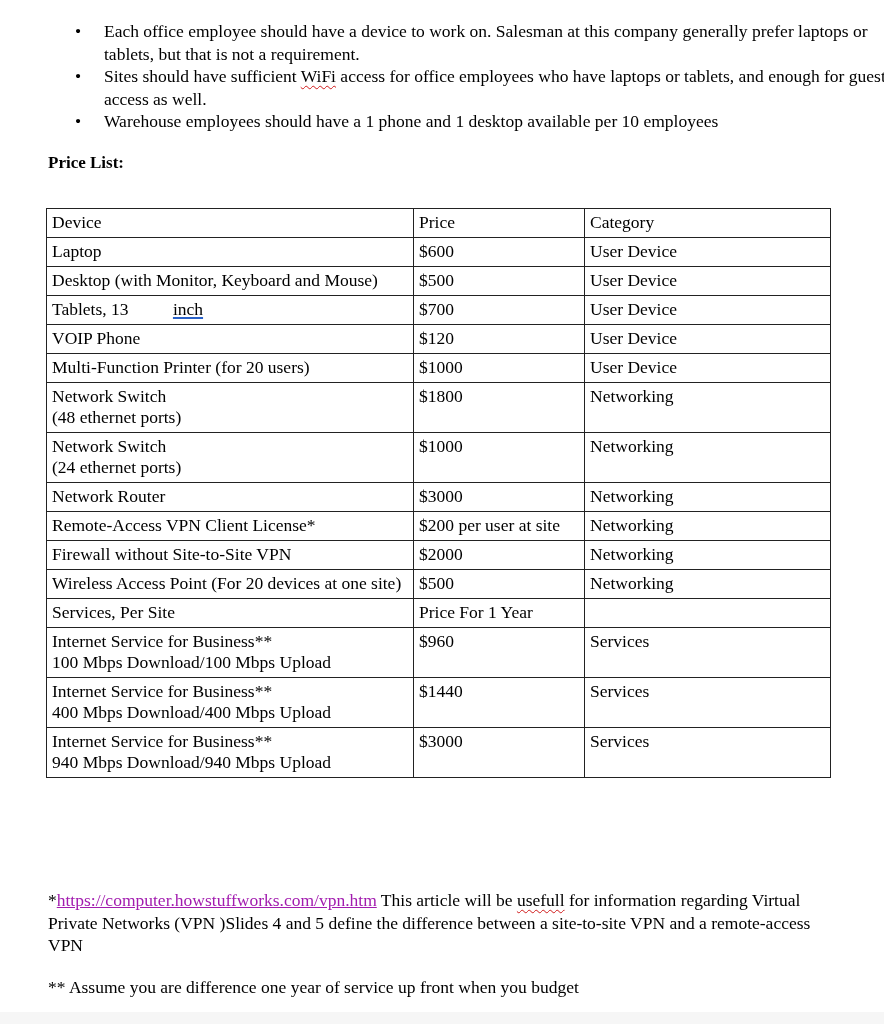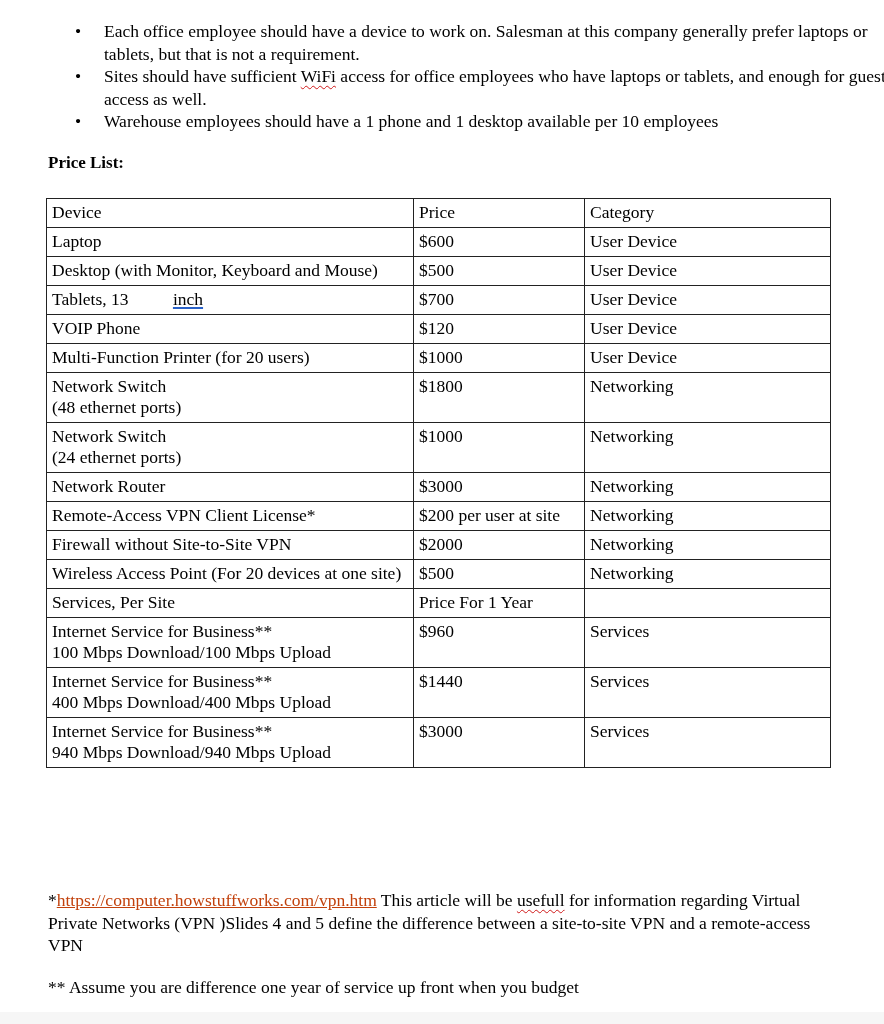--- a/index.html
+++ b/index.html
@@ -7,33 +7,33 @@
     width: 884px; height: 1024px; background: #ffffff; position: relative; overflow: hidden;
     font-family: "Liberation Serif", "DejaVu Serif", serif; color: #000; font-size: 17.5px;
   }
   .bottom-strip { position: absolute; left: 0; right: 0; bottom: 0; height: 12px; background: #f6f6f6; }
   ul.bullets { position: absolute; left: 48px; top: 20px; width: 790px; margin: 0; padding: 0 0 0 56px; list-style: none; }
   ul.bullets li { position: relative; line-height: 22.5px; margin: 0; }
   ul.bullets li .dot { position: absolute; left: -29px; top: 0; }
   .squiggle { text-decoration: underline wavy #d01a1a; text-decoration-thickness: 1px; text-underline-offset: 3px; }
   .heading { position: absolute; left: 48px; top: 153px; font-weight: bold; font-size: 17px; }
   table.price {
-    position: absolute; left: 46px; top: 198px; border-collapse: collapse; width: 784px;
+    position: absolute; left: 46px; top: 208px; border-collapse: collapse; width: 784px;
     table-layout: fixed;
   }
   table.price td {
     border: 1.5px solid #222; padding: 3px 5px 4px 5px; vertical-align: top; line-height: 21px;
     font-size: 17.5px;
   }
   col.c1 { width: 367px; } col.c2 { width: 171px; } col.c3 { width: 246px; }
   .blue-under { text-decoration: underline; text-decoration-color: #2a62c9; text-decoration-thickness: 2px; text-underline-offset: 2px; margin-left: 40px; }
   .footnote { position: absolute; left: 48px; width: 790px; line-height: 22.5px; }
   .fn1 { top: 889px; }
   .fn2 { top: 976px; }
-  a.link { color: #c2410c; text-decoration: underline; }
+  a.link { color: #a21caf; text-decoration: underline; }
 </style>
 </head>
 <body>
 
 <ul class="bullets">
   <li>
     <span class="dot">•</span>
     <span>Each office employee should have a device to work on. Salesman at this company generally prefer laptops or tablets, but that is not a requirement.</span>
   </li>
   <li>

